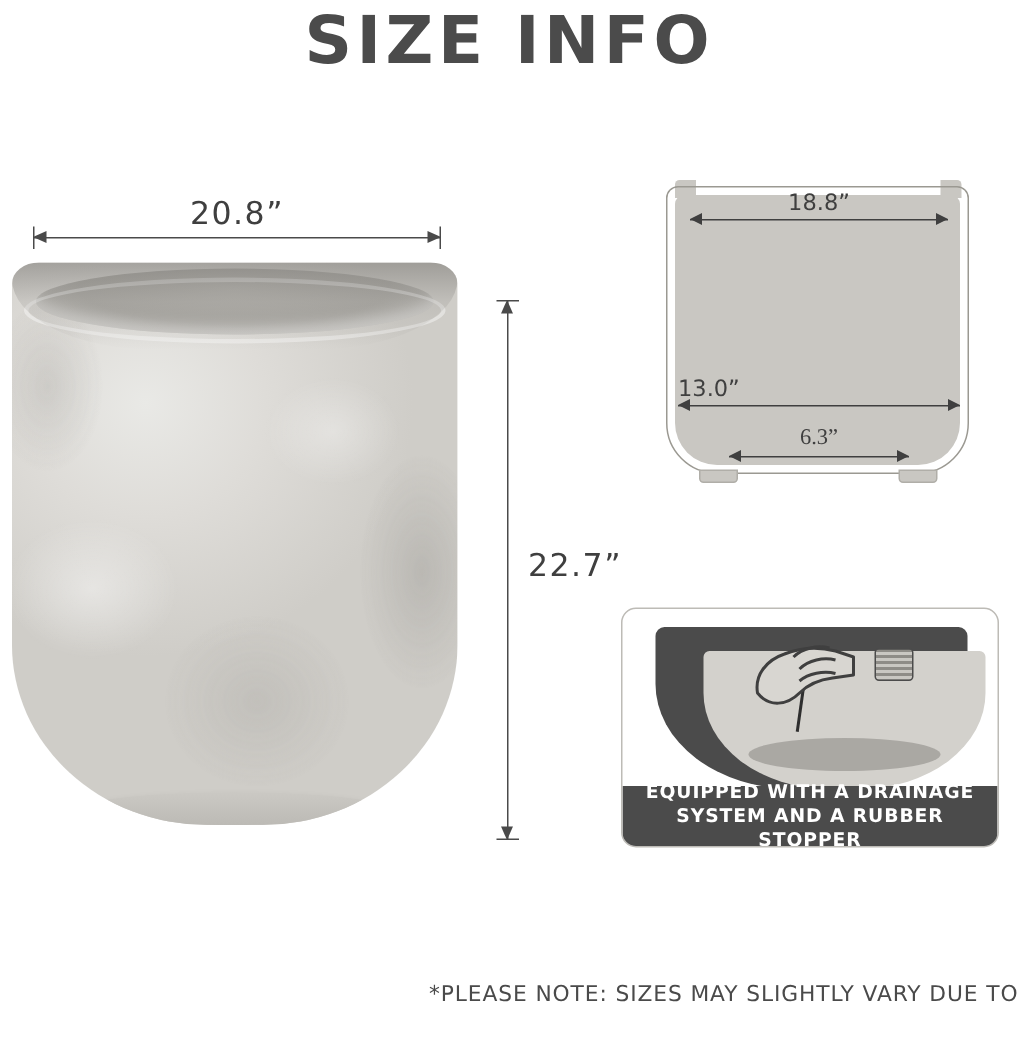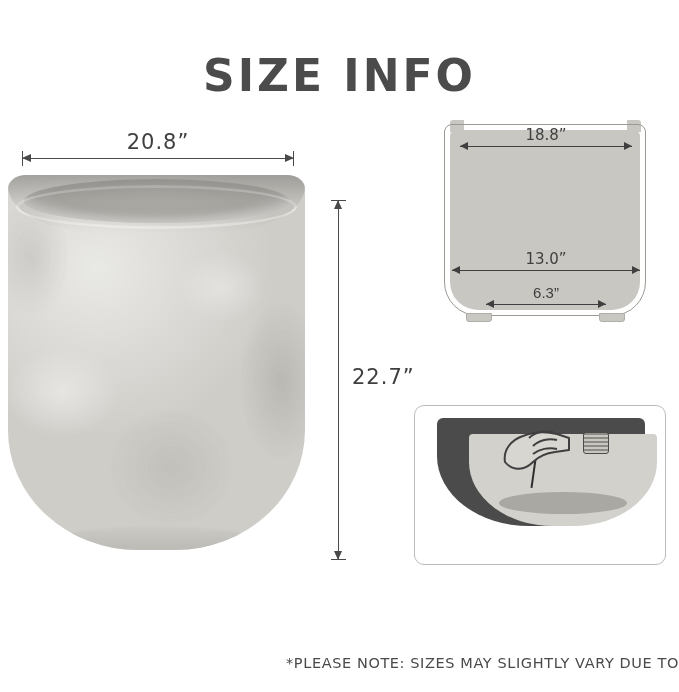--- a/index.html
+++ b/index.html
@@ -23,21 +23,20 @@
     position: absolute;
     top: 2px;
     left: 0;
     width: 679px;
     text-align: center;
     font-size: 44px;
     font-weight: bold;
     letter-spacing: 3px;
     color: #4b4b4b;
     font-family: "DejaVu Sans", sans-serif;
-    margin-top: 48px;
   }
 
   
   .planter-wrap {
     position: absolute;
     left: 8px;
     top: 175px;
     width: 310px;
     height: 390px;
   }
@@ -262,21 +261,21 @@
     background: #3f3f3f;
   }
   .sec-dim-mid .arw-l, .sec-dim-mid .arw-r {
     position: absolute; top: -4px; width: 0; height: 0;
     border-top: 4px solid transparent; border-bottom: 4px solid transparent;
   }
   .sec-dim-mid .arw-l { left: 0; border-right: 8px solid #3f3f3f; }
   .sec-dim-mid .arw-r { right: 0; border-left: 8px solid #3f3f3f; }
   .sec-lbl-mid {
     position: absolute; left: 0; right: 0; top: -20px;
-    text-align: center; font-size: 15px; color: #3f3f3f;
+    text-align: left; font-size: 15px; color: #3f3f3f;
     font-family: "DejaVu Sans", sans-serif;
   }
 
   
   .sec-dim-bot {
     position: absolute;
     left: 48px;
     top: 186px;
     width: 120px;
     height: 1px;
@@ -284,21 +283,21 @@
   }
   .sec-dim-bot .arw-l, .sec-dim-bot .arw-r {
     position: absolute; top: -4px; width: 0; height: 0;
     border-top: 4px solid transparent; border-bottom: 4px solid transparent;
   }
   .sec-dim-bot .arw-l { left: 0; border-right: 8px solid #3f3f3f; }
   .sec-dim-bot .arw-r { right: 0; border-left: 8px solid #3f3f3f; }
   .sec-lbl-bot {
     position: absolute; left: 0; right: 0; top: -20px;
     text-align: center; font-size: 15px; color: #3f3f3f;
-    font-family: Liberation Sans, sans-serif;
+    font-family: Liberation Serif, serif;
   }
 
   
   .drain-card {
     position: absolute;
     left: 414px;
     top: 405px;
     width: 252px;
     height: 160px;
     border: 1.5px solid #bdbbb6;
@@ -456,19 +455,23 @@
     <div class="drain-tube"></div>
     <div class="hand">
       <svg width="96" height="54" viewBox="0 0 96 54">
         <path d="M6 40 C4 28 12 18 24 14 C34 10 46 9 58 12 L70 16 L70 28 L56 30 C48 31 40 34 34 40 C26 48 14 50 6 40 Z" fill="#d8d6d1" stroke="#3f3f3f" stroke-width="2" stroke-linejoin="round"></path>
         <path d="M30 16 C36 10 46 8 54 10" fill="none" stroke="#3f3f3f" stroke-width="2"></path>
         <path d="M34 24 C40 18 50 16 58 18" fill="none" stroke="#3f3f3f" stroke-width="2"></path>
         <path d="M34 32 C40 27 50 25 58 27" fill="none" stroke="#3f3f3f" stroke-width="2"></path>
       </svg>
     </div>
     <div class="stopper"></div>
+    <div class="drain-banner">
+      <span>EQUIPPED WITH A DRAINAGE</span>
+      <span>SYSTEM AND A RUBBER STOPPER</span>
+    </div>
   </div>
 
   <div class="footnote">
     <div>*PLEASE NOTE: SIZES MAY SLIGHTLY VARY DUE TO</div>
   </div>
 
 </div>
 
 </body></html>

